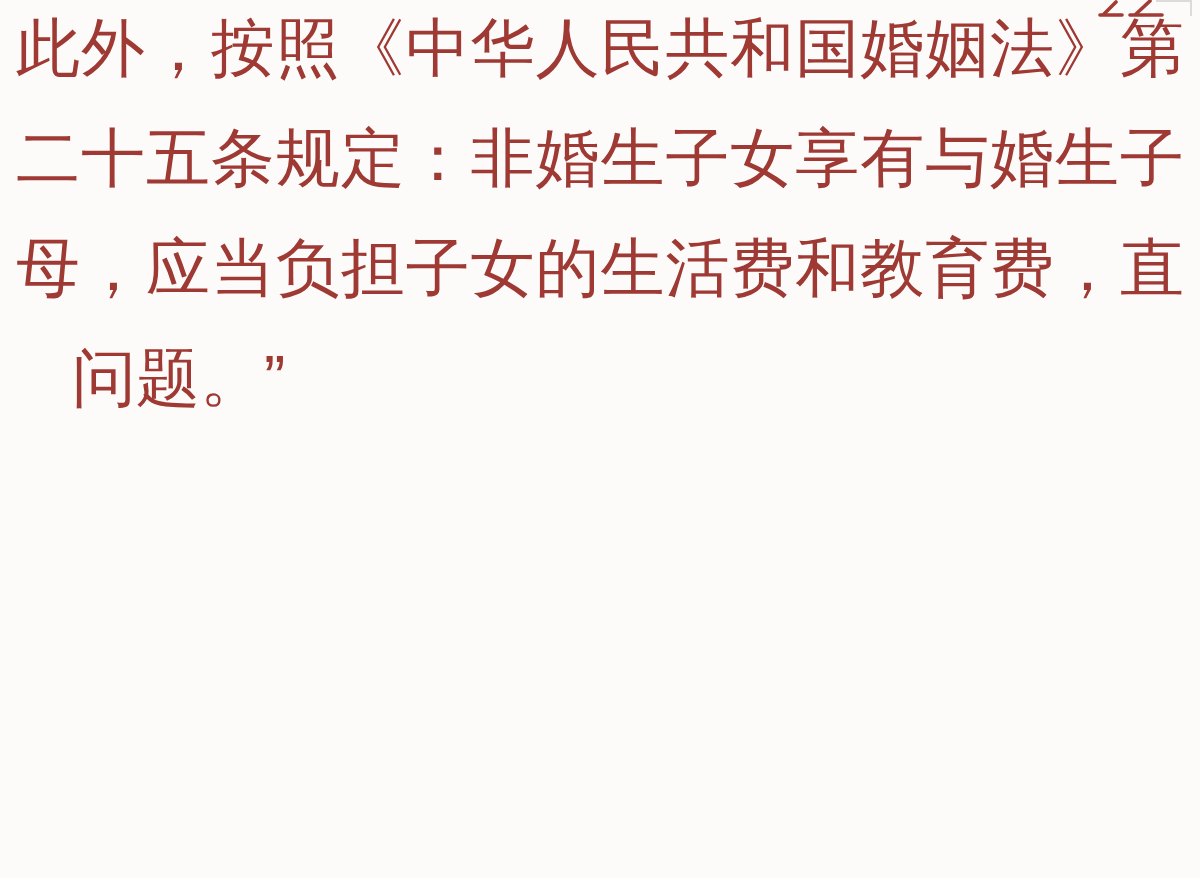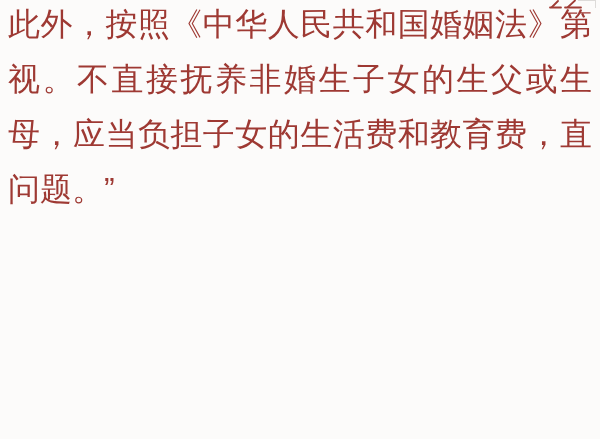--- a/index.html
+++ b/index.html
@@ -32,20 +32,21 @@
   .line {
     height: 55px;
     line-height: 55px;
     white-space: nowrap;
     text-align: justify;
     text-align-last: justify;
     -moz-text-align-last: justify;
   }
   .line.last {
     text-align-last: left;
+    margin-left: 28px;
     -moz-text-align-last: left;
   }
   .top-fragment {
     position: absolute;
     top: 0;
     left: 549;
     left: 549px;
     width: 34px;
     height: 9px;
   }
@@ -71,18 +72,18 @@
       <path d="M1 7.5 H12"></path>
       <path d="M19 7 L26 0.5"></path>
       <path d="M16 7.5 H32"></path>
     </g>
   </svg>
 
   <div class="corner-line"></div>
 
   <div class="text-block">
     <div class="line">此外，按照《中华人民共和国婚姻法》第</div>
-    <div class="line">视。不直接抚养非婚生子女的生父或生</div>
+    <div class="line">二十五条规定：非婚生子女享有与婚生子</div>
     <div class="line">母，应当负担子女的生活费和教育费，直</div>
     <div class="line last">问题。”</div>
   </div>
 
 </div>
 
 </body></html>

